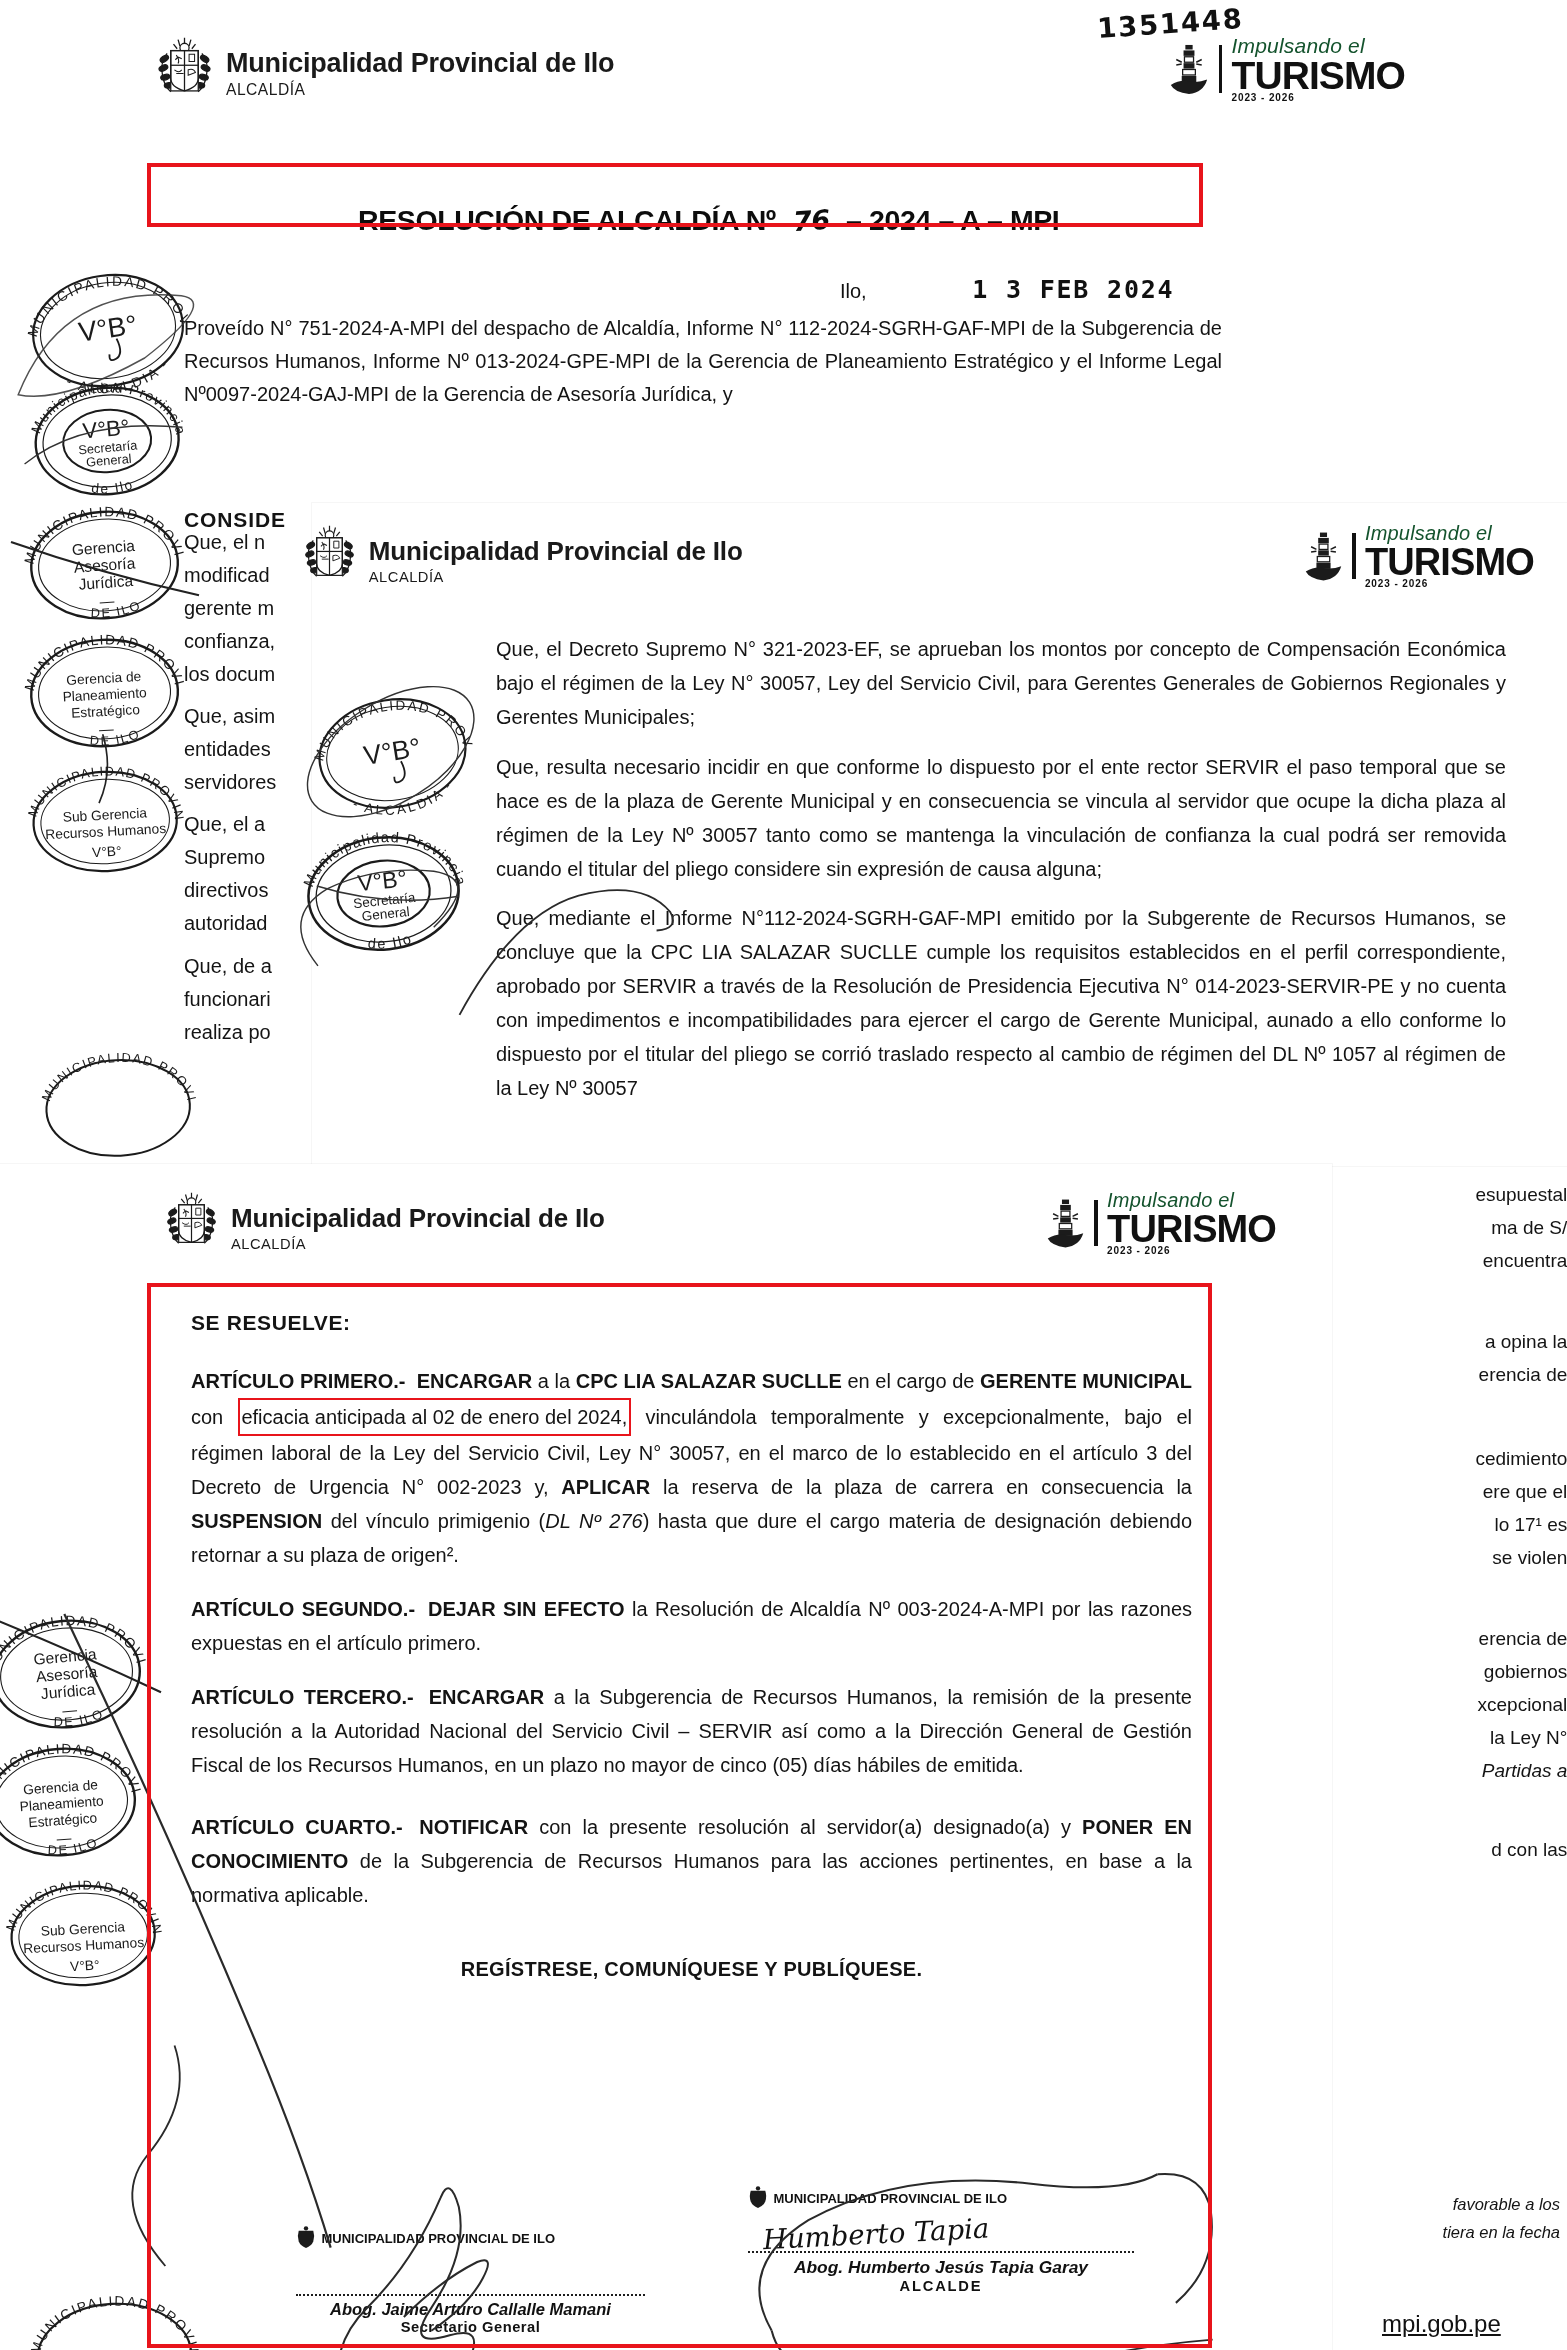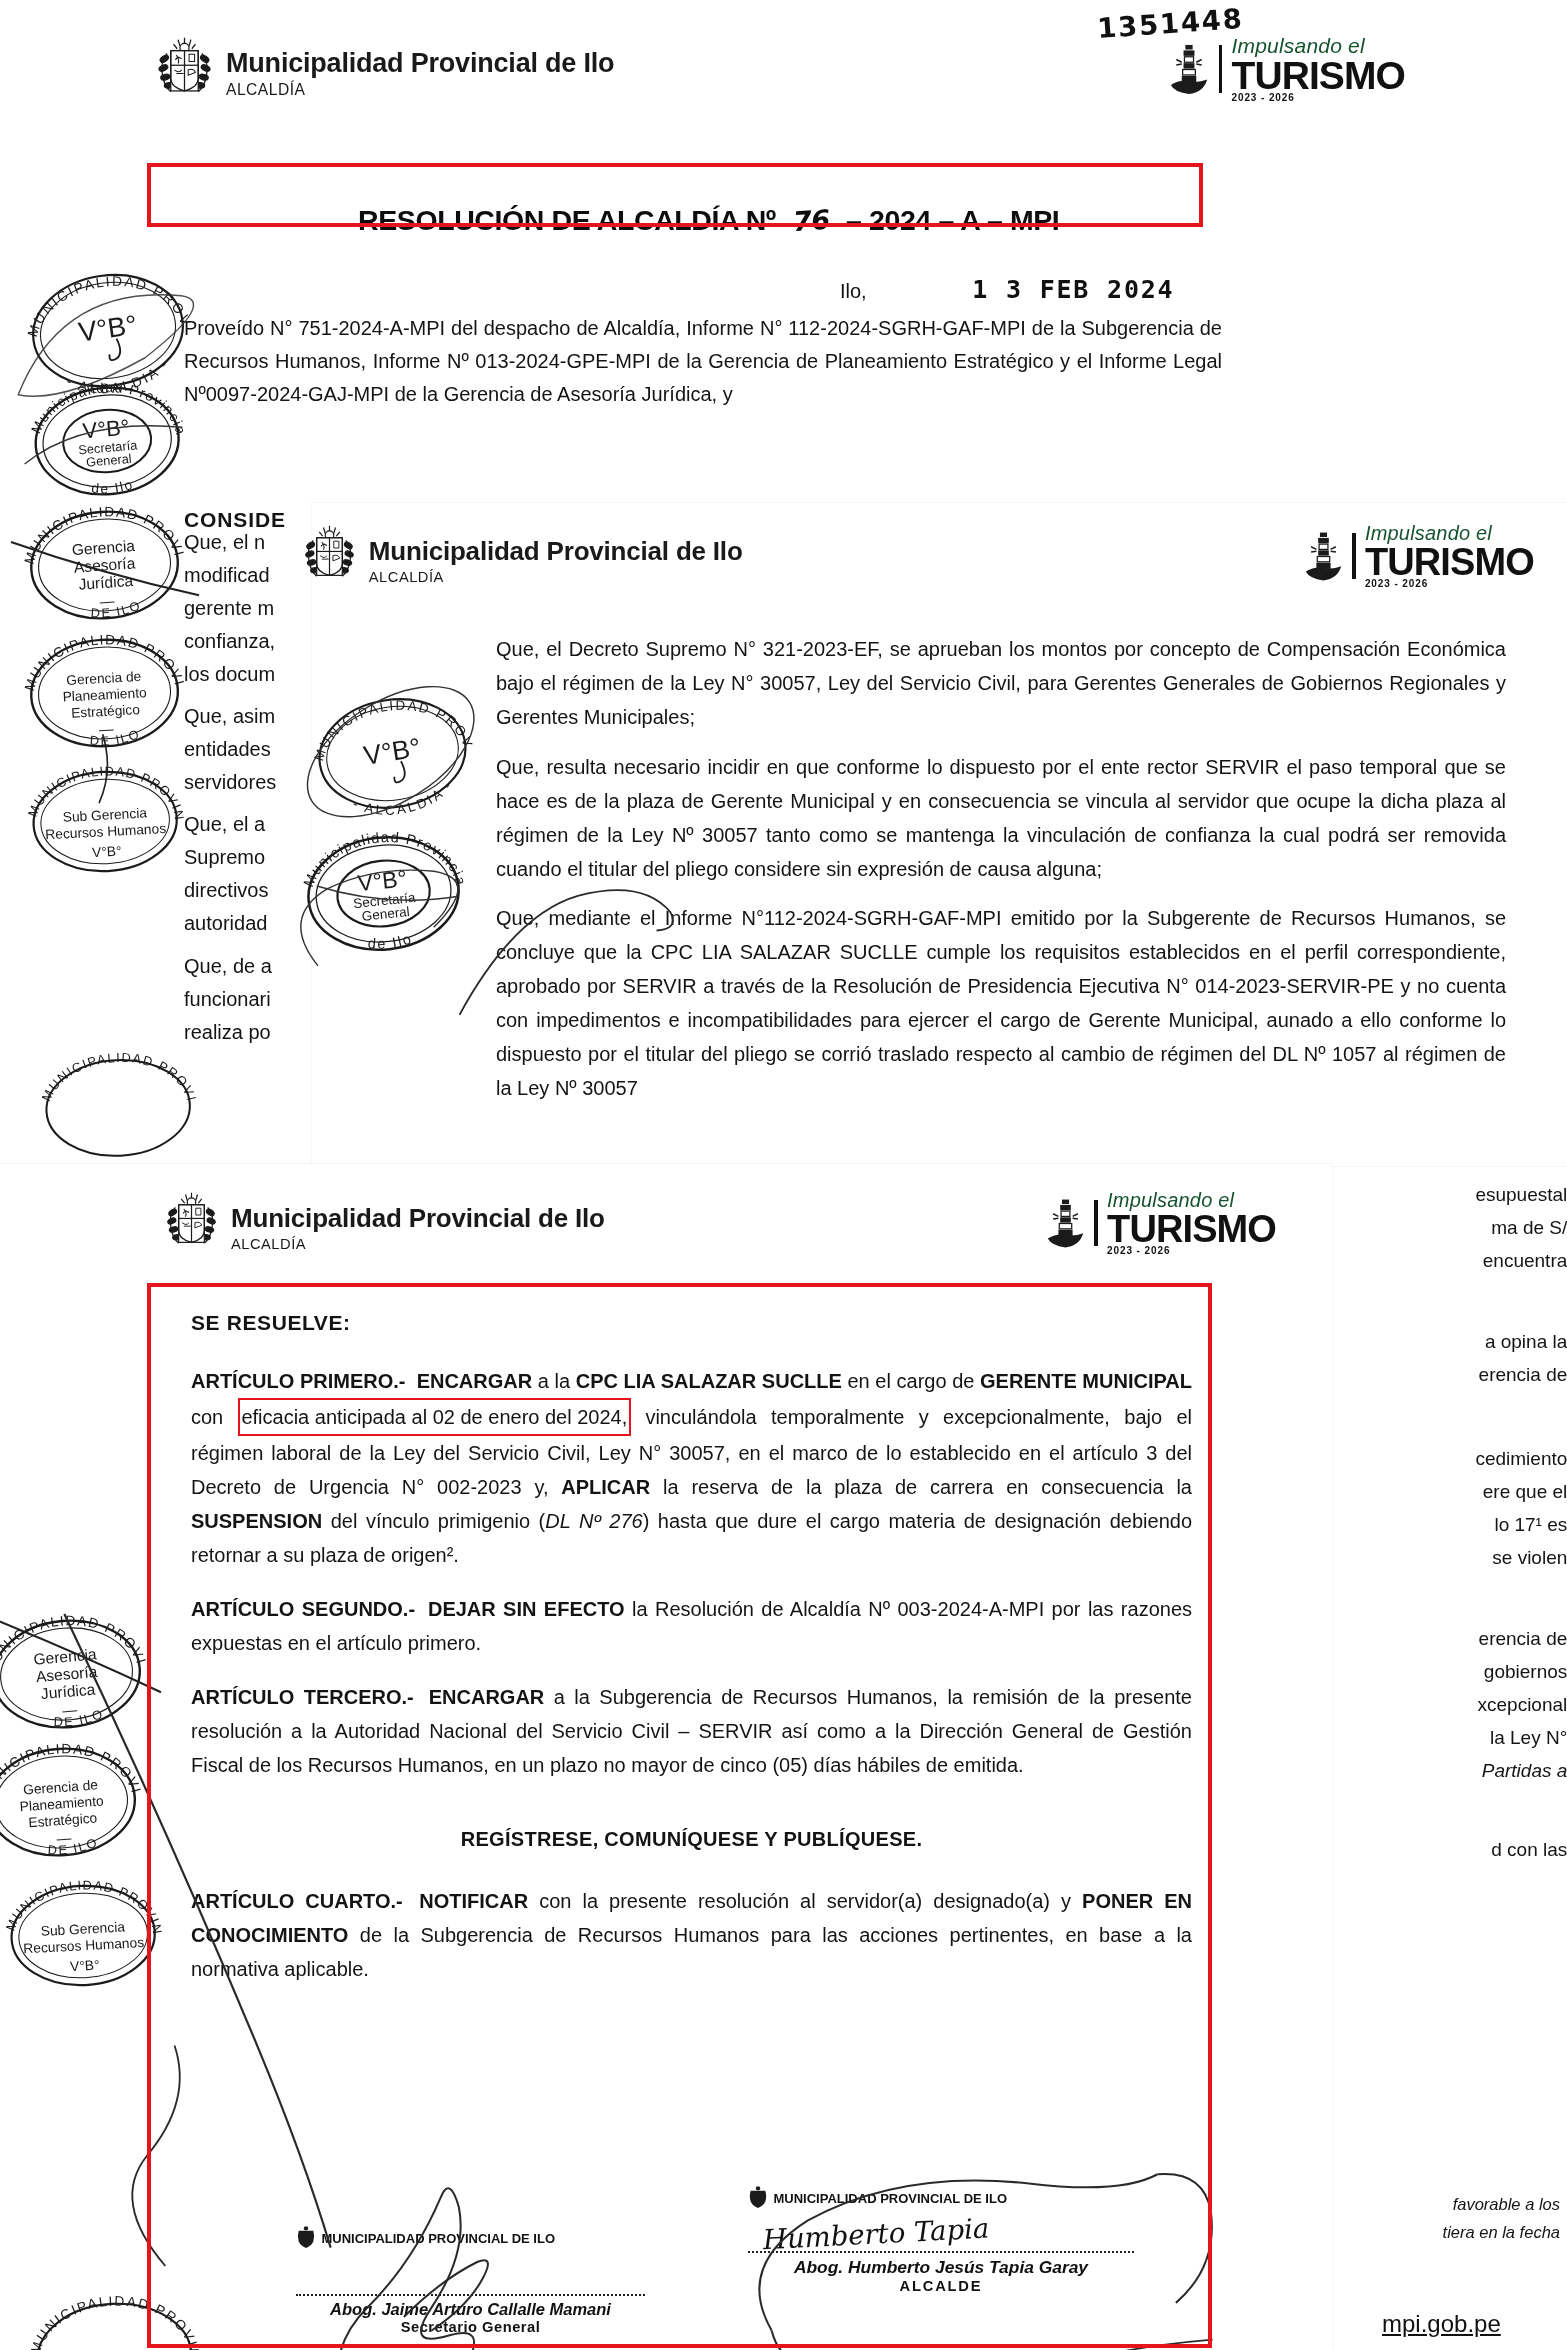--- a/index.html
+++ b/index.html
@@ -672,26 +672,26 @@
       <div class="para" style="margin-top:20px;">
         <b>ARTÍCULO SEGUNDO.-</b>
         <b style="margin-left:5.5px;">DEJAR SIN EFECTO</b><span> la Resolución de Alcaldía Nº 003-2024-A-MPI por las razones expuestas en el artículo primero.</span>
       </div>
 
       <div class="para" style="margin-top:20px;">
         <b>ARTÍCULO TERCERO.-</b>
         <b style="margin-left:5.5px;">ENCARGAR</b><span> a la Subgerencia de Recursos Humanos, la remisión de la presente resolución a la Autoridad Nacional del Servicio Civil – SERVIR así como a la Dirección General de Gestión Fiscal de los Recursos Humanos, en un plazo no mayor de cinco (05) días hábiles de emitida.</span>
       </div>
 
-      <div class="para centered" style="margin-top:40px;font-weight:bold;font-size:20px;letter-spacing:0.3px;">REGÍSTRESE, COMUNÍQUESE Y PUBLÍQUESE.</div>
-
       <div class="para" style="margin-top:27.5px;">
         <b>ARTÍCULO CUARTO.-</b>
         <b style="margin-left:5.5px;">NOTIFICAR</b><span> con la presente resolución al servidor(a) designado(a) y </span><b>PONER EN CONOCIMIENTO</b><span> de la Subgerencia de Recursos Humanos para las acciones pertinentes, en base a la normativa aplicable.</span>
       </div>
+
+      <div class="para centered" style="margin-top:40px;font-weight:bold;font-size:20px;letter-spacing:0.3px;">REGÍSTRESE, COMUNÍQUESE Y PUBLÍQUESE.</div>
     </div>
 
     <div class="sigblock" style="left:296px;top:1061px;width:349px;">
       <div class="sig-seal-row" style="font-size:13px;">
         <span>
           <svg width="20" height="24" viewBox="0 0 22 26">
             <g fill="#1b1b1b">
               <path d="M3 6 q-2 6 0 12 q2 5 8 7 q6 -2 8 -7 q2 -6 0 -12 z"></path>
               <circle cx="11" cy="3.5" r="2.4"></circle>
             </g>

